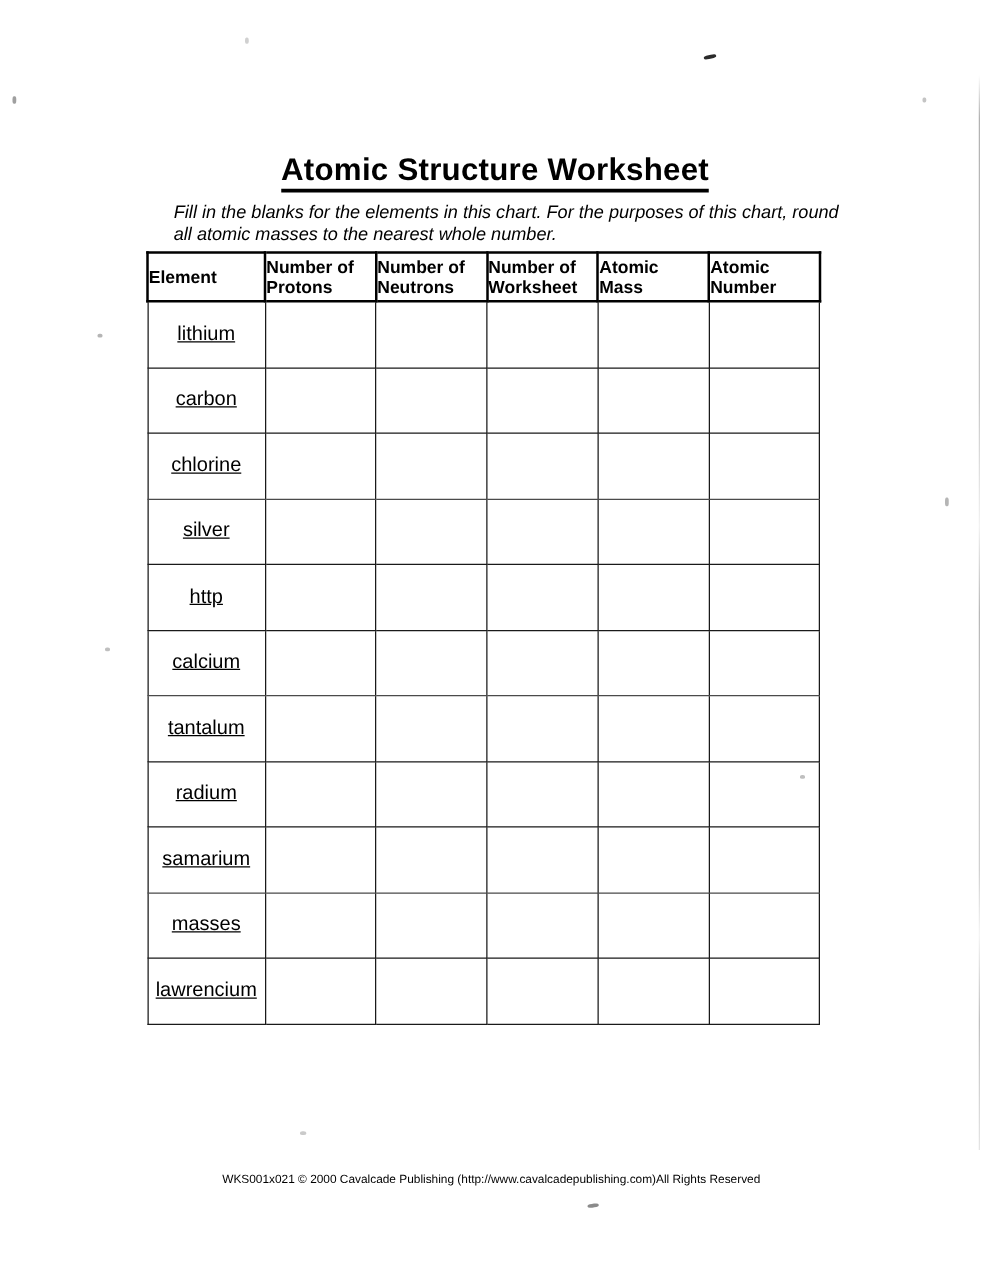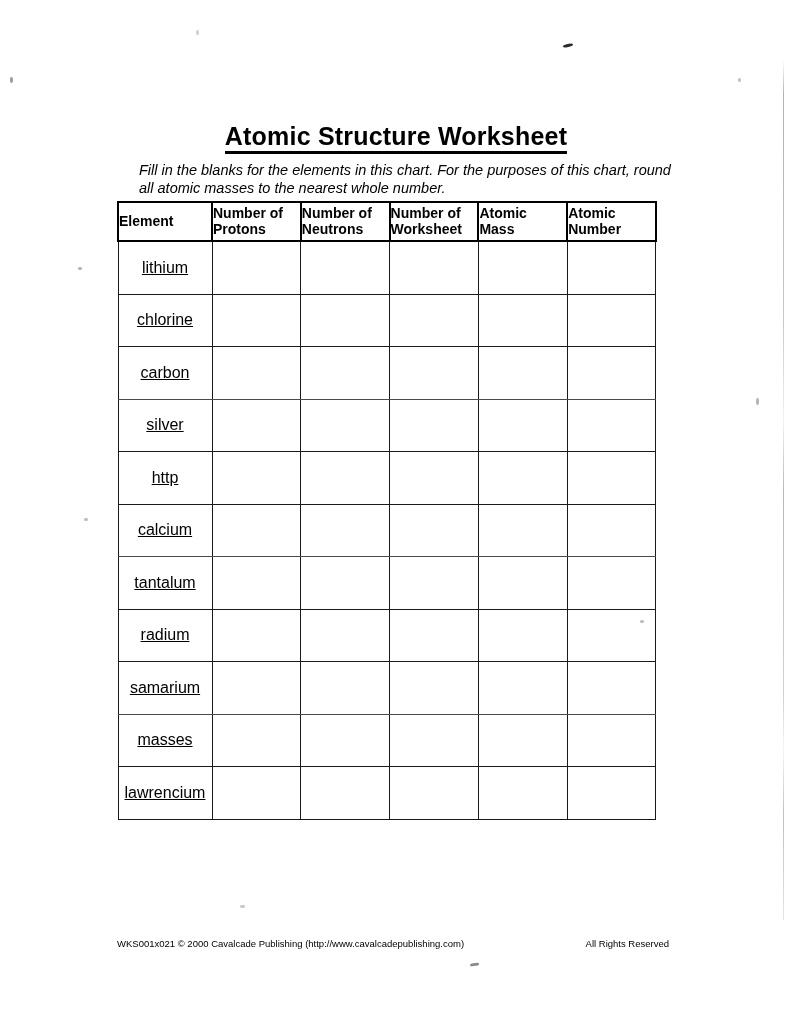--- a/index.html
+++ b/index.html
@@ -116,21 +116,21 @@
   #chart tbody td:nth-child(5) { border-left-color: #3d3d3d; }
 
   
   #footer {
     position: absolute;
     top: 938px;
     left: 117px;
     width: 560px;
     font-size: 9.5px;
     display: flex;
-    justify-content: space-between;
+    justify-content: center;
   }
   #footer .copyright { white-space: nowrap; }
   #footer .rights { padding-right: 8px; white-space: nowrap; }
 
   #page-number {
     position: absolute;
     top: 968px;
     left: 0;
     width: 792px;
     text-align: center;
@@ -199,29 +199,29 @@
     <tbody id="chart-body">
         <tr>
           <td class="element-cell">lithium</td>
           <td class="answer-cell"></td>
           <td class="answer-cell"></td>
           <td class="answer-cell"></td>
           <td class="answer-cell"></td>
           <td class="answer-cell"></td>
         </tr>
         <tr>
+          <td class="element-cell">carbon</td>
+          <td class="answer-cell"></td>
+          <td class="answer-cell"></td>
+          <td class="answer-cell"></td>
+          <td class="answer-cell"></td>
+          <td class="answer-cell"></td>
+        </tr>
+        <tr>
           <td class="element-cell">chlorine</td>
-          <td class="answer-cell"></td>
-          <td class="answer-cell"></td>
-          <td class="answer-cell"></td>
-          <td class="answer-cell"></td>
-          <td class="answer-cell"></td>
-        </tr>
-        <tr>
-          <td class="element-cell">carbon</td>
           <td class="answer-cell"></td>
           <td class="answer-cell"></td>
           <td class="answer-cell"></td>
           <td class="answer-cell"></td>
           <td class="answer-cell"></td>
         </tr>
         <tr>
           <td class="element-cell">silver</td>
           <td class="answer-cell"></td>
           <td class="answer-cell"></td>

